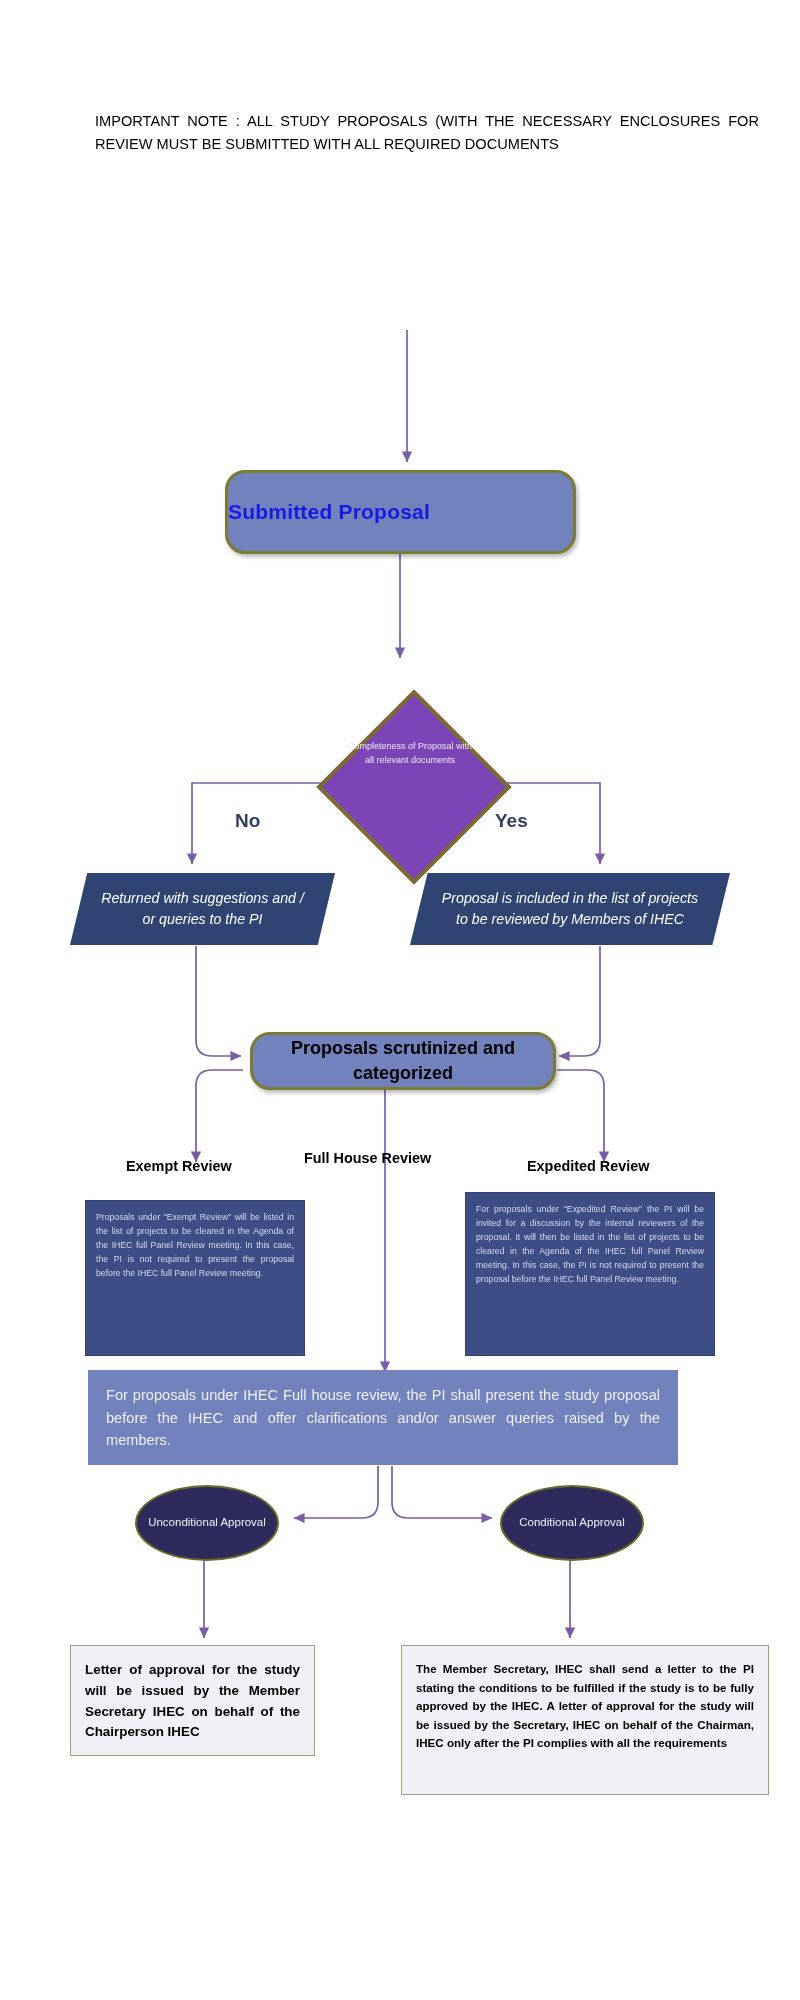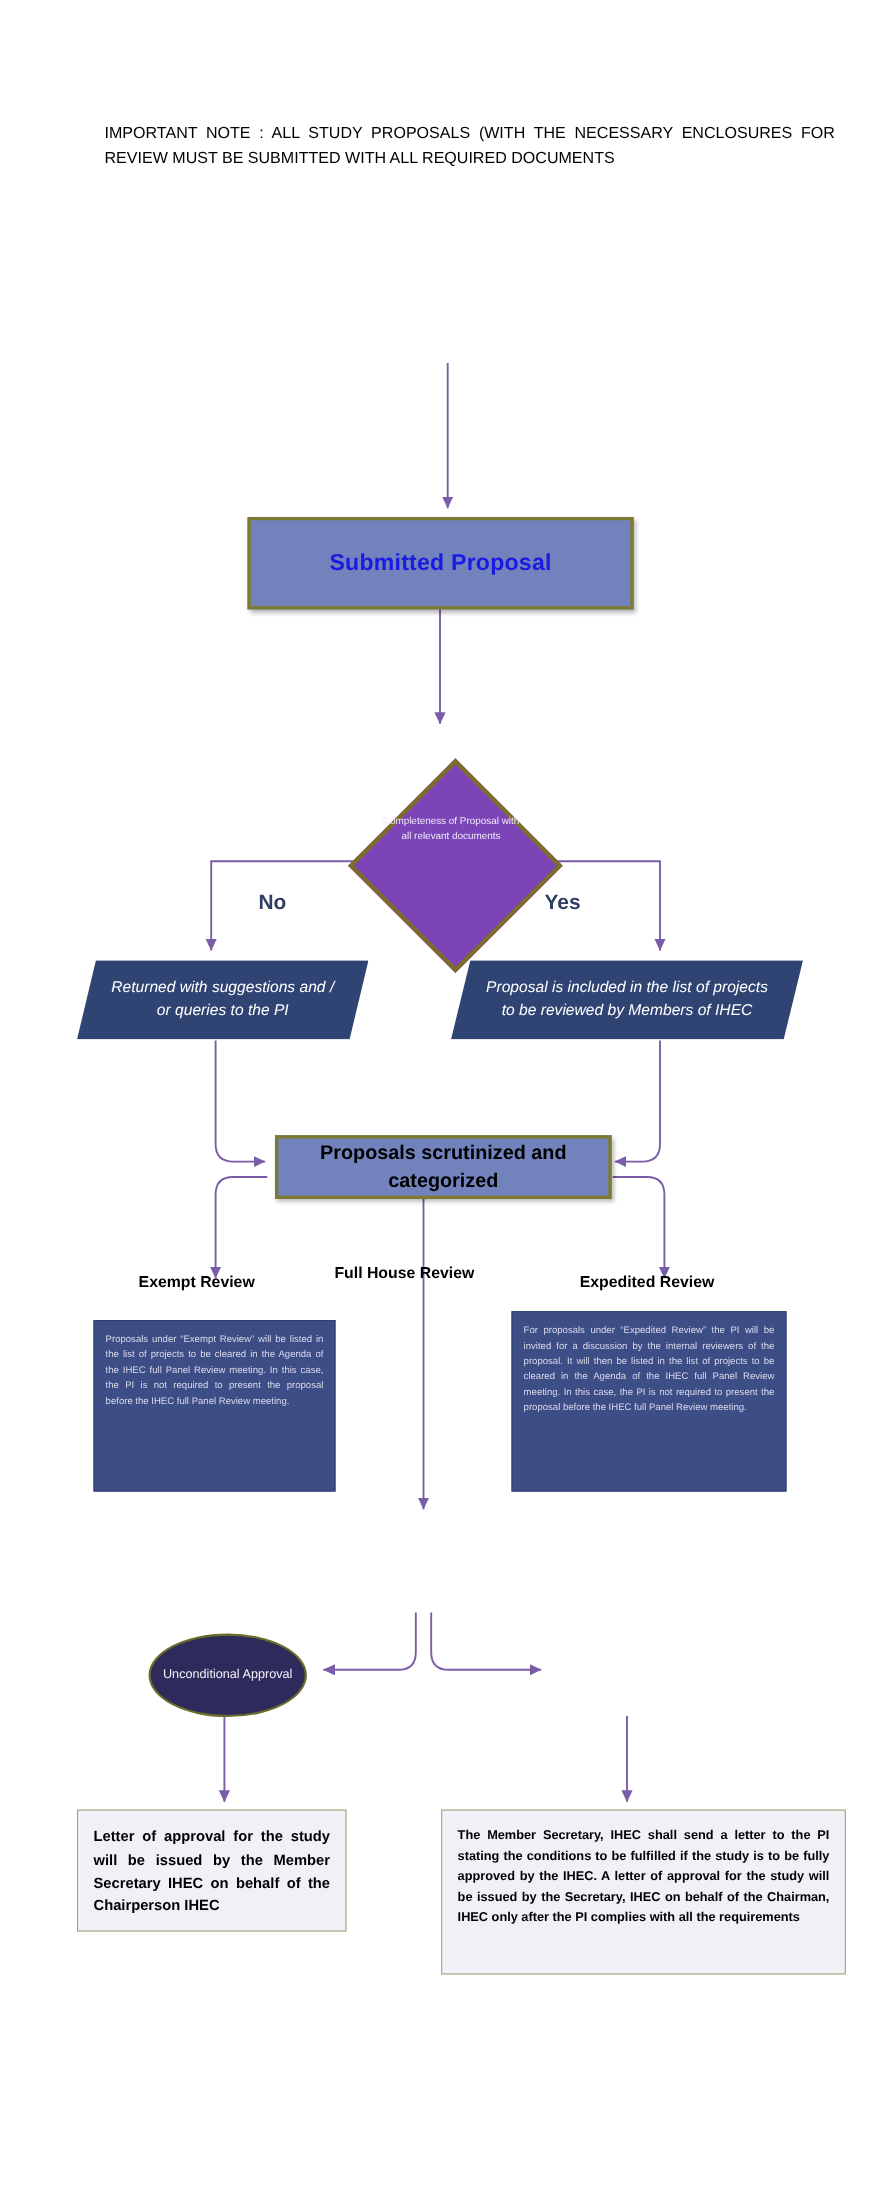--- a/index.html
+++ b/index.html
@@ -37,23 +37,23 @@
     font-size:15.5px;line-height:1.35;
   }
   .ellipse-approval{
     width:140px;height:72px;background:#2e2a5c;border:2.5px solid #6b6b2a;
     font-size:11.5px;line-height:1.35;
   }
   .ell-uncond{left:135px;top:1485px;}
   .ell-cond{left:500px;top:1485px;}
 
   .rounded-box{
-    position:absolute;display:flex;align-items:center;justify-content:center;
+    position:absolute;display:flex;align-items:center;justify-content:flex-start;
     text-align:center;background:#7182bd;border:3px solid #7d7b33;
-    border-radius:0;
+    border-radius:20px;
     box-shadow:2px 3px 4px rgba(0,0,0,.28);
   }
   .box-submitted{
     left:225px;top:470px;width:345px;height:78px;
     color:#1a1ae0;font-size:21px;font-weight:bold;letter-spacing:.2px;
   }
   .box-scrutinized{
     left:250px;top:1032px;width:300px;height:52px;
     color:#000000;font-size:18px;font-weight:bold;line-height:1.4;
   }
@@ -193,22 +193,26 @@
     <span>Proposals scrutinized and categorized</span>
   </div>
 
   <div class="review-label lbl-exempt">Exempt  Review</div>
   <div class="review-label lbl-full">Full House Review</div>
   <div class="review-label lbl-expedited">Expedited Review</div>
 
   <div class="desc-box desc-exempt">Proposals under “Exempt Review” will be listed in the list of projects to be cleared in the Agenda of the IHEC full Panel Review meeting. In this case, the PI is not required to  present the proposal before the IHEC full Panel Review meeting.</div>
   <div class="desc-box desc-expedited">For proposals under “Expedited Review” the PI will be invited for a discussion by the internal reviewers of the proposal. It will then be listed in the list of projects to be cleared in the Agenda of the IHEC full Panel Review meeting. In this case, the PI is not required to present the proposal before the IHEC full Panel Review meeting.</div>
 
+  <div class="fullhouse-box">For proposals under IHEC Full house review, the PI shall present the study proposal before the IHEC and offer clarifications and/or answer queries raised by the members.</div>
 
   <div class="ellipse ellipse-approval ell-uncond">
     <span>Unconditional Approval</span>
   </div>
 
+  <div class="ellipse ellipse-approval ell-cond">
+    <span>Conditional Approval</span>
+  </div>
 
   <div class="outcome-box out-left">Letter of approval for the study will be issued by the Member Secretary IHEC on behalf of the Chairperson IHEC</div>
   <div class="outcome-box out-right">The Member Secretary, IHEC shall send a letter to the PI stating the conditions to be fulfilled if the study is to be fully approved by the IHEC. A letter of approval for the study will be issued by the Secretary, IHEC on behalf of the Chairman, IHEC only after the PI complies with all the requirements</div>
 
 </div>
 
 </body></html>

